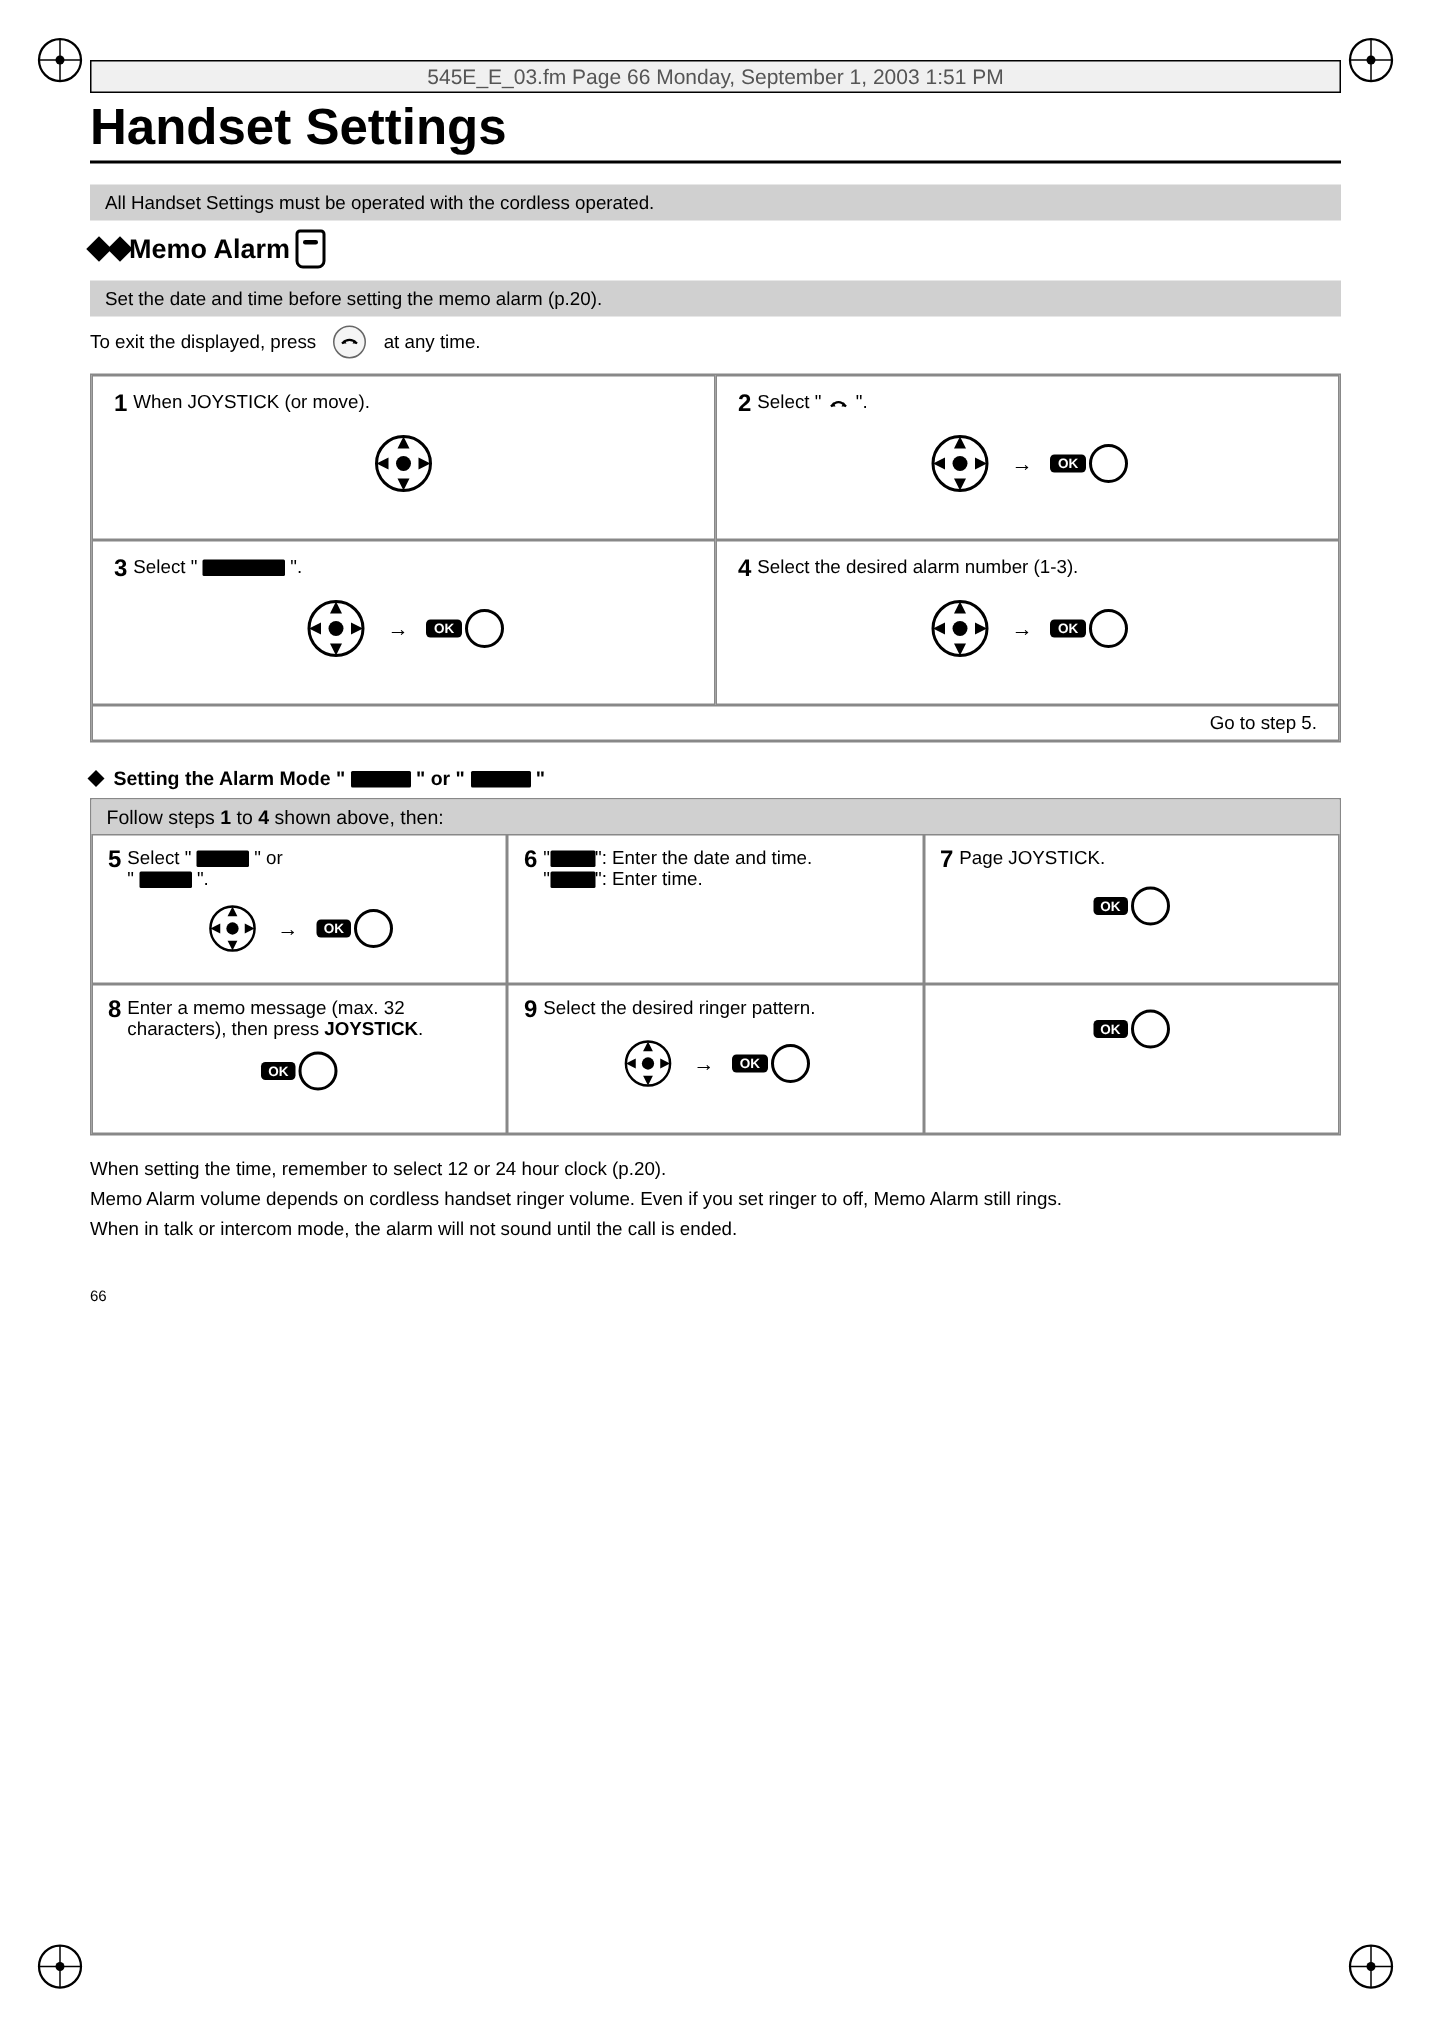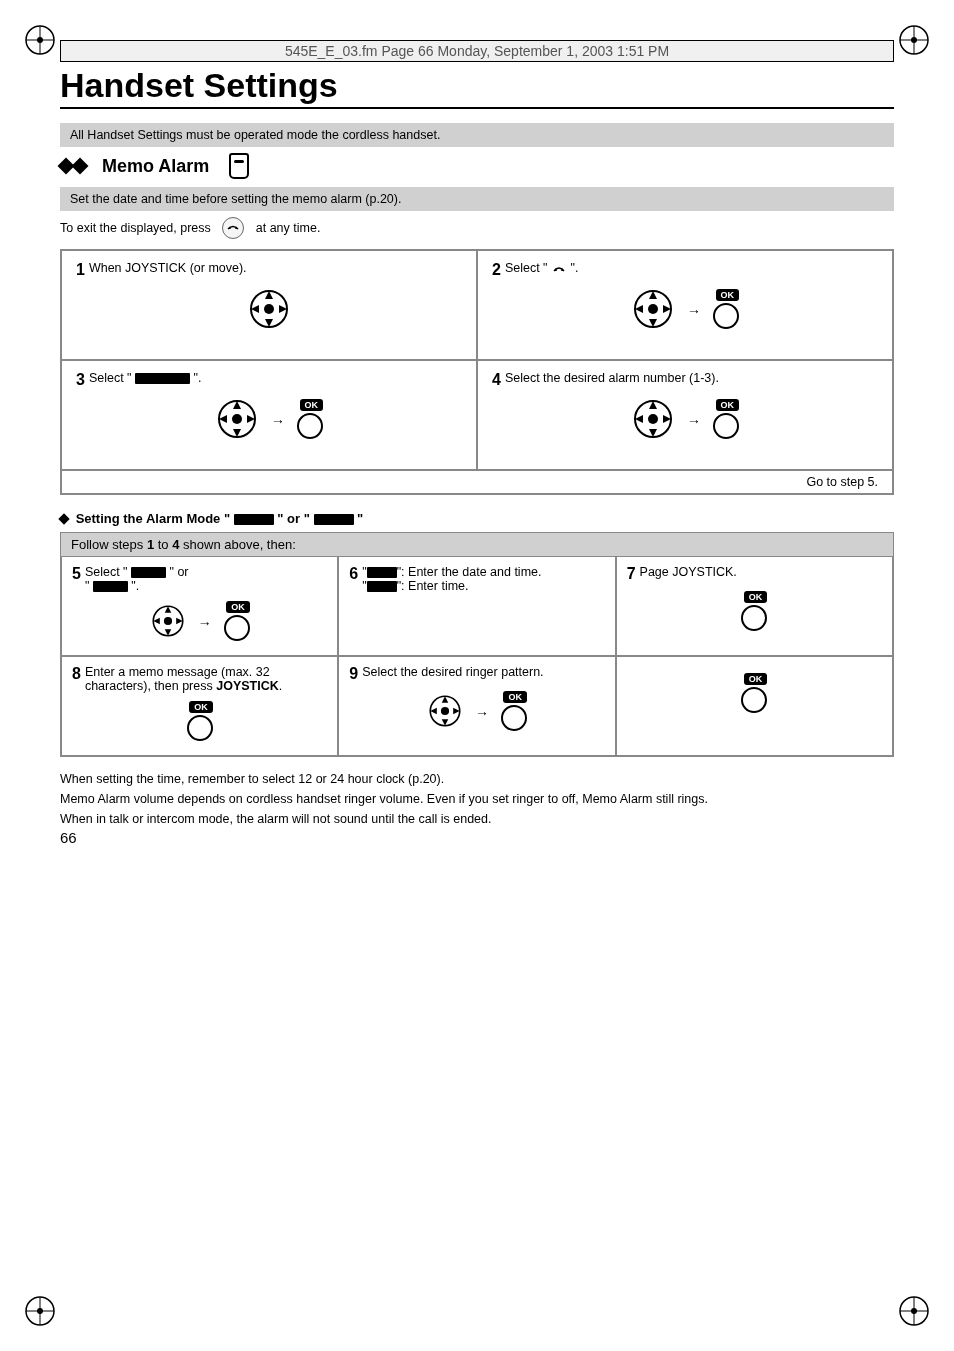--- a/index.html
+++ b/index.html
@@ -53,21 +53,21 @@
       font-size: 12.5px;
       margin-bottom: 6px;
     }
 
     
     .memo-alarm-heading {
       font-size: 18px;
       font-weight: bold;
       display: flex;
       align-items: center;
-      gap: 16px;
+      gap: 0;
       margin-bottom: 8px;
     }
 
     .diamond-bullets {
       display: inline-flex;
       gap: 2px;
     }
     .diamond {
       width: 12px; height: 12px;
       background: #000;
@@ -126,22 +126,22 @@
       display: flex;
       align-items: center;
       justify-content: center;
       margin-top: 8px;
       gap: 8px;
     }
 
     
     .ok-btn {
       display: inline-flex;
-      flex-direction: column;
-      align-items: flex-end;
+      flex-direction: row;
+      align-items: center;
       gap: 2px;
     }
     .ok-badge {
       background: #000;
       color: #fff;
       font-size: 9px;
       font-weight: bold;
       padding: 1px 5px;
       border-radius: 3px;
     }
@@ -199,21 +199,22 @@
 
     
     .notes-section {
       margin-top: 12px;
       font-size: 12.5px;
       line-height: 1.6;
     }
 
     
     .page-number {
-      font-size: 15px;
+      margin-top: 30px;
+      font-size: 10px;
     }
 
     
     .black-rect {
       display: inline-block;
       background: #000;
       height: 11px;
       vertical-align: middle;
       border-radius: 1px;
     }
@@ -259,21 +260,21 @@
       <circle cx="20" cy="20" r="3" fill="#000"></circle>
     </svg>
 </div>
 
 <div class="header-bar">
   <span>545E_E_03.fm  Page 66  Monday, September 1, 2003  1:51 PM</span>
 </div>
 
 <h1 class="page-title">Handset Settings</h1>
 
-<div class="gray-bar">All Handset Settings must be operated mode the cordless handset.</div>
+<div class="gray-bar">All Handset Settings must be operated with the cordless operated.</div>
 
 <div class="memo-alarm-heading">
   <span class="diamond-bullets">
     <span class="diamond"></span>
     <span class="diamond"></span>
   </span>
   <span>Memo Alarm</span>
 
   <span style="display:inline-block; width:20px; height:26px; border:2px solid #000; border-radius:3px 3px 5px 5px; position:relative; margin-left:4px;">
     <span style="display:block; width:10px; height:3px; background:#000; position:absolute; top:5px; left:50%; transform:translateX(-50%); border-radius:2px;"></span>

